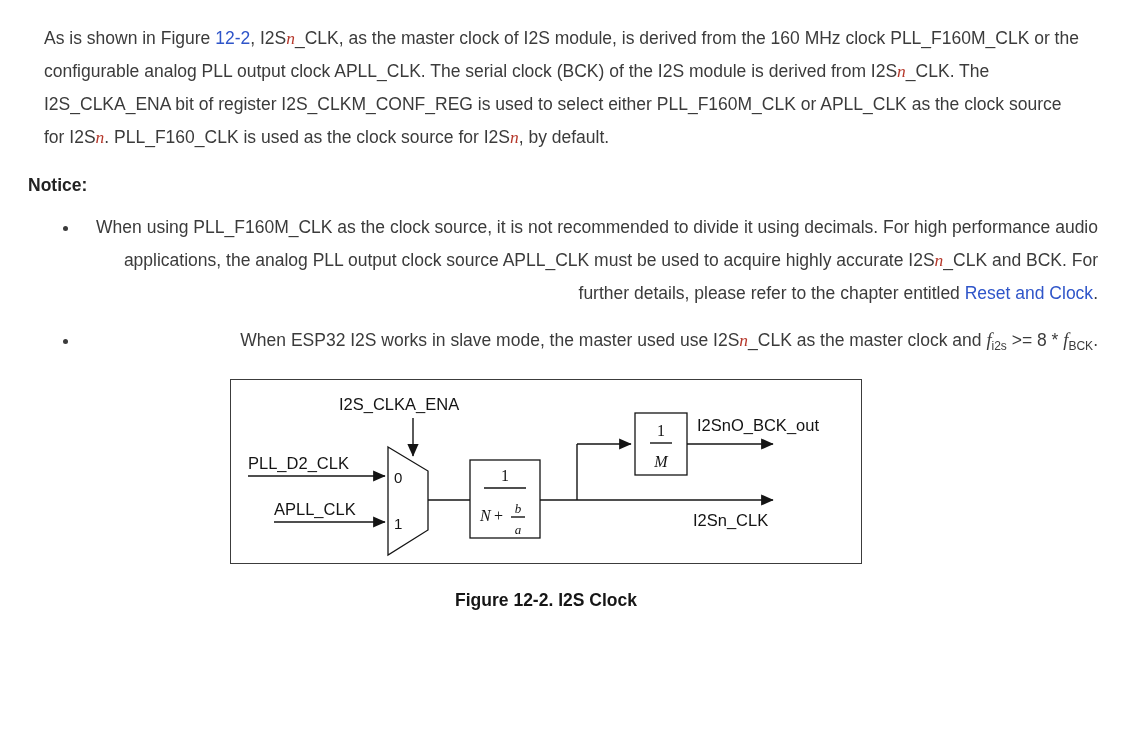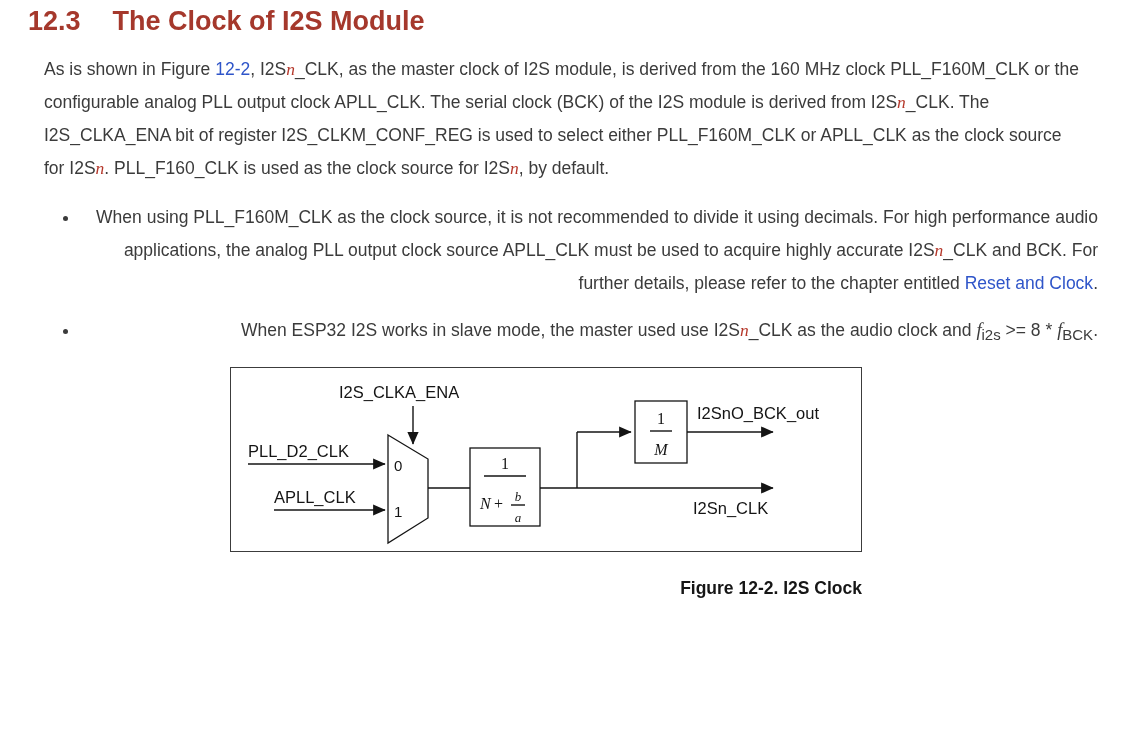--- a/index.html
+++ b/index.html
@@ -33,26 +33,26 @@
   ul.notice-list { margin: 15px 0 0 0; padding-left: 52px; text-align: right; }
   ul.notice-list li {
     font-size: 17.5px; line-height: 33px; margin-bottom: 14px; color: var(--text, #3b3b3b);
   }
   .mathf {
     font-family: "Liberation Serif", "DejaVu Serif", serif;
     font-style: italic; font-size: 18.5px;
   }
   sub.mathsub {
     font-family: "Liberation Sans", sans-serif;
-    font-size: 15px; font-style: normal; vertical-align: -4px;
+    font-size: 12px; font-style: normal; vertical-align: -4px;
   }
 
   .figure-wrap { margin: 16px 0 0 202px; width: 736px; }
   .figure-caption {
-    width: 632px; margin: 22px 0 0 202px; text-align: right;
+    width: 632px; margin: 22px 0 0 202px; text-align: center;
     font-weight: bold; font-size: 17.5px; color: #161616;
   }
 
   svg.diagram text {
     font-family: "Liberation Sans", "DejaVu Sans", sans-serif;
     font-size: 16.5px; fill: #141414;
   }
   svg.diagram text.small { font-size: 15px; }
   svg.diagram text.ser {
     font-family: "Liberation Serif", "DejaVu Serif", serif; font-size: 16px;
@@ -63,28 +63,28 @@
   }
   svg.diagram text.tiny { font-size: 13px; }
   svg.diagram .wire { stroke: #141414; stroke-width: 1.4; fill: none; }
   svg.diagram .shape { stroke: #141414; stroke-width: 1.3; fill: none; }
 </style>
 </head>
 <body>
 
 <div class="page">
 
-  <h1 class="section-heading"><span class="num">12.3</span><span class="ttl">The Clock of I2S Module</span></h1>
 
   <p class="body"><span>As is shown in Figure </span><a class="link">12-2</a><span>, I2S</span><span class="var-n">n</span><span>_CLK, as the master clock of I2S module, is derived from the 160 MHz clock PLL_F160M_CLK or the configurable analog PLL output clock APLL_CLK. The serial clock (BCK) of the I2S module is derived from I2S</span><span class="var-n">n</span><span>_CLK. The I2S_CLKA_ENA bit of register I2S_CLKM_CONF_REG is used to select either PLL_F160M_CLK or APLL_CLK as the clock source for I2S</span><span class="var-n">n</span><span>. PLL_F160_CLK is used as the clock source for I2S</span><span class="var-n">n</span><span>, by default.</span></p>
 
+  <div class="notice">Notice:</div>
 
   <ul class="notice-list">
     <li><span>When using PLL_F160M_CLK as the clock source, it is not recommended to divide it using decimals. For high performance audio applications, the analog PLL output clock source APLL_CLK must be used to acquire highly accurate I2S</span><span class="var-n">n</span><span>_CLK and BCK. For further details, please refer to the chapter entitled </span><a class="link">Reset and Clock</a><span>.</span></li>
-    <li><span>When ESP32 I2S works in slave mode, the master used use I2S</span><span class="var-n">n</span><span>_CLK as the audio clock and </span><span class="mathf">f</span><sub class="mathsub">i2s</sub><span> &gt;= 8 * </span><span class="mathf">f</span><sub class="mathsub">BCK</sub><span>.</span></li>
+    <li><span>When ESP32 I2S works in slave mode, the master used use I2S</span><span class="var-n">n</span><span>_CLK as the master clock and </span><span class="mathf">f</span><sub class="mathsub">i2s</sub><span> &gt;= 8 * </span><span class="mathf">f</span><sub class="mathsub">BCK</sub><span>.</span></li>
   </ul>
 
   <div class="figure-wrap">
     <svg class="diagram" width="632" height="185" viewBox="0 0 632 185">
       <defs>
         <marker id="arrow" markerWidth="9" markerHeight="8" refX="8.5" refY="4" orient="auto">
           <polygon points="0,0 9,4 0,8" fill="#141414"></polygon>
         </marker>
       </defs>
 

